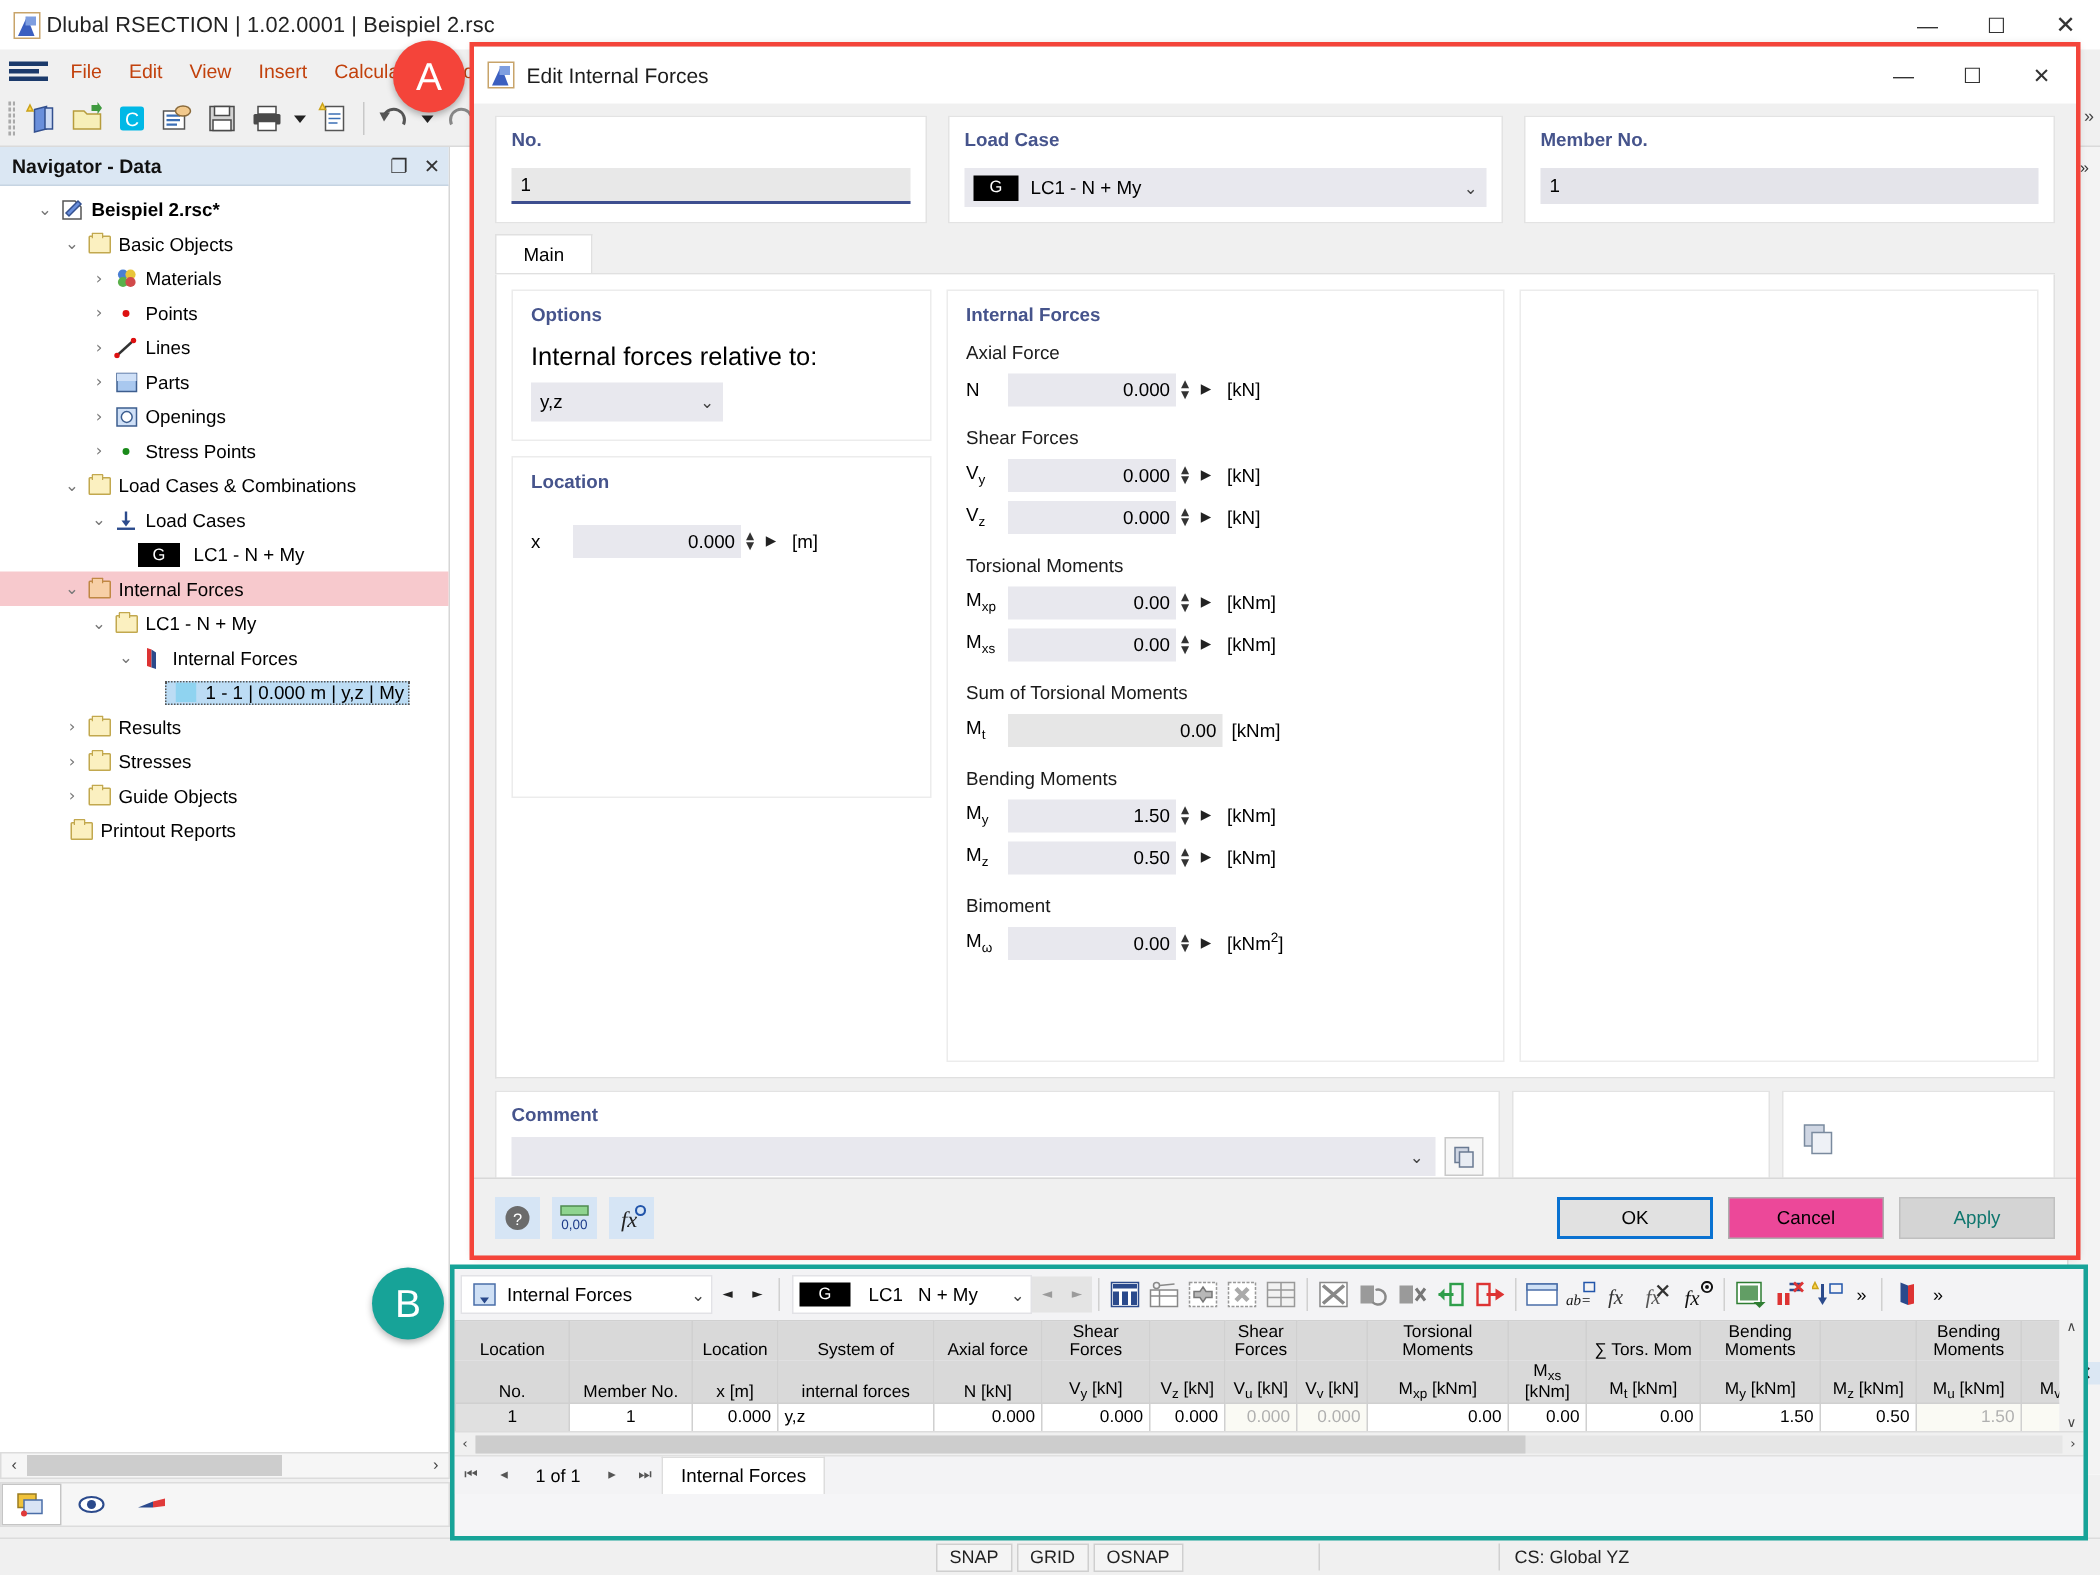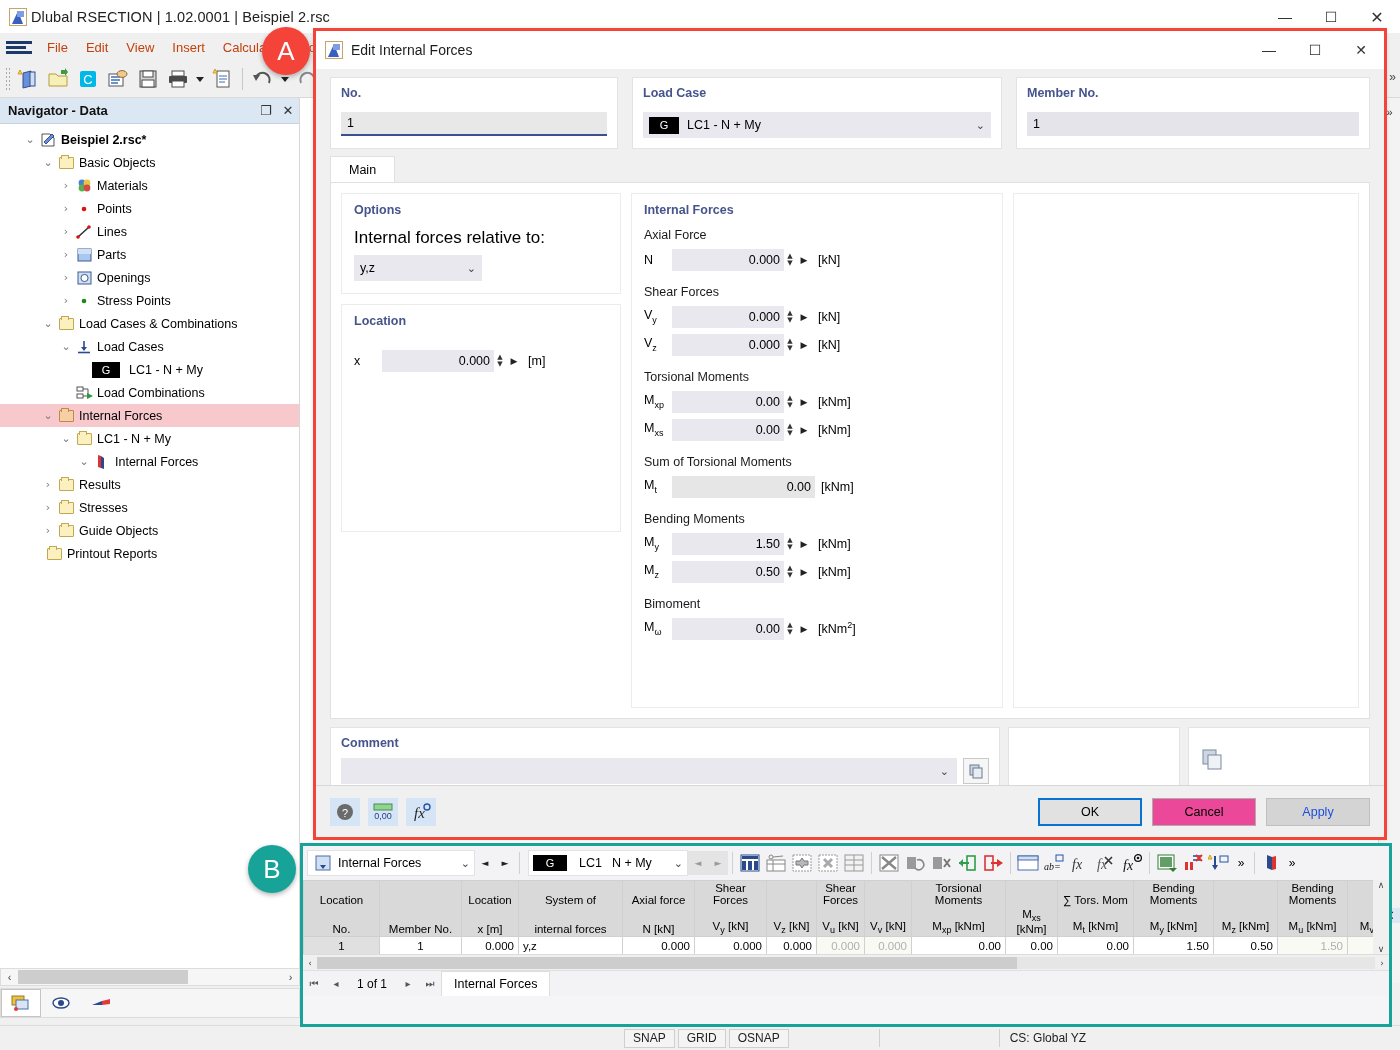--- a/index.html
+++ b/index.html
@@ -212,21 +212,21 @@
     position: absolute; left: 0; bottom: 0; width: 100%; height: 52px;
     background: #f0f0f0; border-top: 1px solid #d8d8d8; display: flex; align-items: center; padding: 0 14px;
   }
   .foot-ico { width: 30px; height: 28px; display: flex; align-items: center; justify-content: center;
     background: #d6e5f5; margin-right: 8px; }
   .btn {
     height: 28px; min-width: 104px; background: #ec4899; border: 1px solid #adadad;
     display: flex; align-items: center; justify-content: center; font-size: 12.5px; margin-left: 10px;
   }
   .btn.primary { background: #e1e1e1; border: 2px solid #0a72d1; }
-  .btn.disabled { color: #1d4ed8; background: #d4d4d4; border-color: #c0c0c0; }
+  .btn.disabled { color: #0f766e; background: #d4d4d4; border-color: #c0c0c0; }
 
   
   .tablepanel {
     position: absolute; left: 302px; top: 845px; width: 1088px; height: 180px;
     background: #f5f5f7; border: 1px solid #d8d8d8;
   }
   .tp-toolbar { height: 34px; display: flex; align-items: center; background: #f3f3f5; }
   .tp-combo { display: flex; align-items: center; height: 26px; background: #fff;
     border: 1px solid #e2e2e6; margin-left: 4px; padding: 0 4px; font-size: 12.5px; }
   .tp-ico { width: 26px; height: 26px; display: flex; align-items: center; justify-content: center; }
@@ -529,36 +529,20 @@
             <span class="lbl">Load Cases</span>
           </span>
         </div>
         <div class="tree-row" style="padding-left: 76px;">
           <span class="exp"></span>
           <span class="lbl-wrap" style="display: flex; align-items: center;">
             <span class="lc-badge" style="width: 28px; height: 16px; margin-right: 6px;">G</span>
             <span class="lbl">LC1 - N + My</span>
           </span>
         </div>
-        <div class="tree-row" style="padding-left: 58px;">
-          <span class="exp"></span>
-          <span class="lbl-wrap" style="display: flex; align-items: center;">
-            <span class="ico">
-              <span style="display: flex; align-items: center; justify-content: center;">
-                <svg width="17" height="14" viewBox="0 0 17 14">
-                  <rect x="1" y="1" width="6" height="4" fill="none" stroke="#555"></rect>
-                  <rect x="1" y="8" width="6" height="4" fill="none" stroke="#555"></rect>
-                  <path d="M7 3 L12 3 L12 10 L7 10" fill="none" stroke="#555"></path>
-                  <polygon points="11,7 17,10 11,13" fill="#2a9a3a"></polygon>
-                </svg>
-              </span>
-            </span>
-            <span class="lbl">Load Combinations</span>
-          </span>
-        </div>
         <div class="tree-row sel-pink" style="padding-left: 40px;">
           <span class="exp">⌄</span>
           <span class="lbl-wrap" style="display: flex; align-items: center;">
             <span class="ico">
               <span class="folder orange"></span>
             </span>
             <span class="lbl">Internal Forces</span>
           </span>
         </div>
         <div class="tree-row" style="padding-left: 58px;">
@@ -575,20 +559,33 @@
           <span class="lbl-wrap" style="display: flex; align-items: center;">
             <span class="ico">
               <span style="display: flex; align-items: center; justify-content: center;">
                 <svg width="14" height="16" viewBox="0 0 14 16">
                   <polygon points="3,1 6,2 6,14 3,13" fill="#d33"></polygon>
                   <polygon points="6,2 9,4 9,15 6,14" fill="#2b4a8c"></polygon>
                 </svg>
               </span>
             </span>
             <span class="lbl">Internal Forces</span>
+          </span>
+        </div>
+        <div class="tree-row sel-blue" style="padding-left: 94px;">
+          <span class="exp"></span>
+          <span class="lbl-wrap" style="display: flex; align-items: center;">
+            <span class="ico">
+              <span style="display: flex; align-items: center; justify-content: center;">
+                <svg width="14" height="13" viewBox="0 0 14 13">
+                  <rect x="0" y="0" width="14" height="13" fill="#8fd3f0"></rect>
+                </svg>
+              </span>
+            </span>
+            <span class="lbl">1 - 1 | 0.000 m | y,z | My</span>
           </span>
         </div>
         <div class="tree-row" style="padding-left: 40px;">
           <span class="exp">›</span>
           <span class="lbl-wrap" style="display: flex; align-items: center;">
             <span class="ico">
               <span class="folder"></span>
             </span>
             <span class="lbl">Results</span>
           </span>

